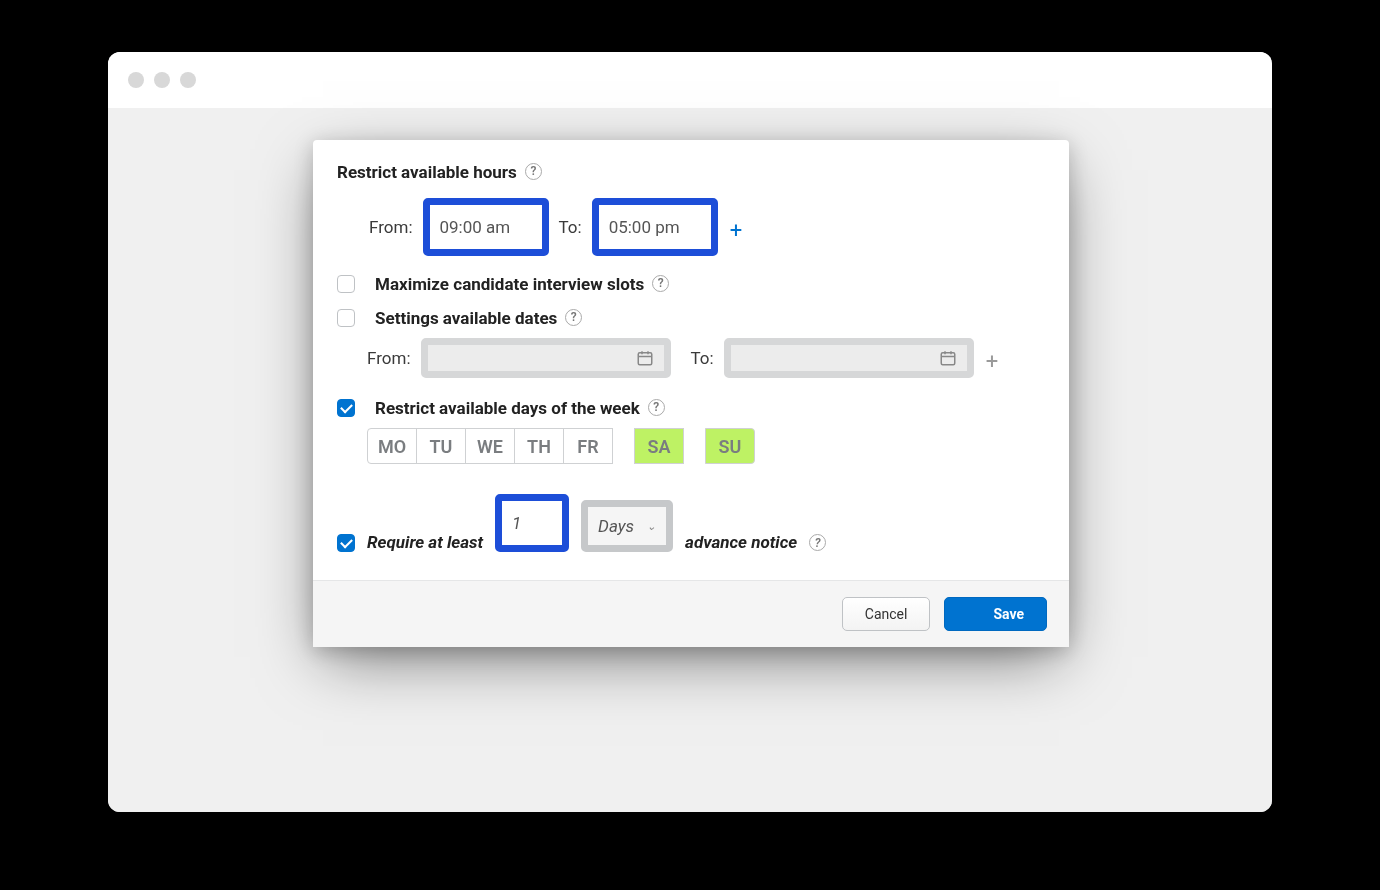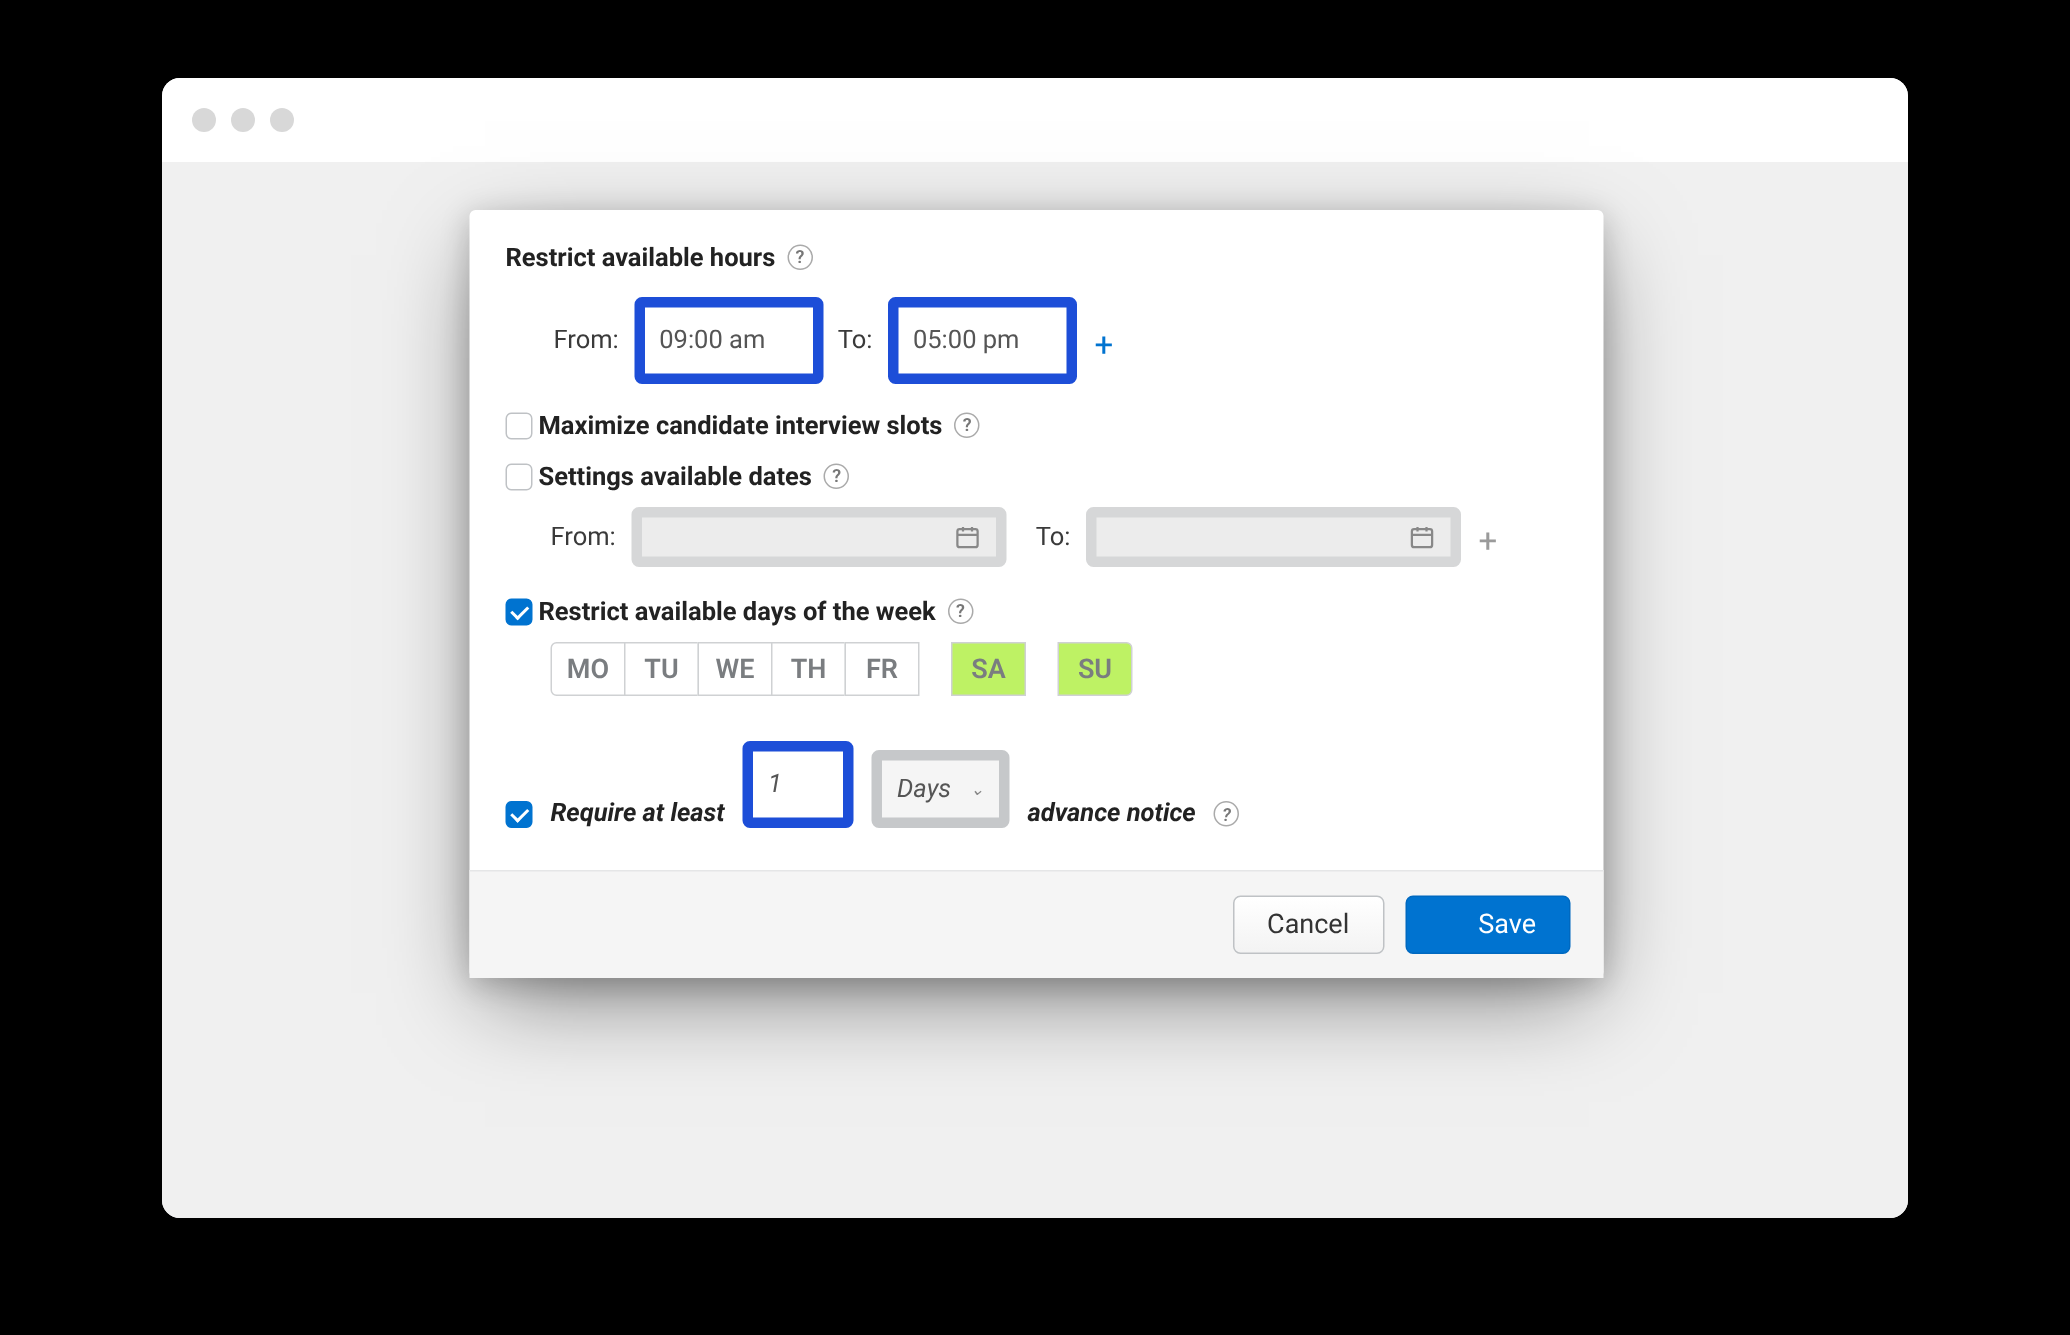--- a/index.html
+++ b/index.html
@@ -123,21 +123,21 @@
     padding: 0 2px;
     cursor: pointer;
     position: relative;
     top: 4px;
   }
   .plus-btn.muted { color: #9a9a9a; }
 
   .checkbox-row {
     display: flex;
     align-items: center;
-    gap: 4px;
+    gap: 20px;
     margin-top: 18px;
   }
   .checkbox {
     width: 18px; height: 18px;
     border: 1.5px solid #bfc2c5;
     border-radius: 4px;
     background: #fff;
     display: inline-flex;
     align-items: center;
     justify-content: center;
@@ -203,34 +203,34 @@
 
   .modal-footer {
     background: #f5f5f5;
     border-top: 1px solid #e5e6e7;
     padding: 16px 22px;
     display: flex;
     justify-content: flex-end;
     gap: 14px;
   }
   .btn {
-    font-size: 18px;
+    font-size: 14px;
     padding: 8px 22px;
     border-radius: 5px;
     border: 1px solid #bfc2c5;
     background: linear-gradient(#fff, #f3f3f3);
     color: #333;
     cursor: pointer;
     font-family: inherit;
   }
   .btn-primary {
     background: #0073d0;
     border-color: #0069c0;
     color: #fff;
-    font-weight: 400;
+    font-weight: 700;
     padding-left: 48px;
   }
 
   .date-row { margin-top: 10px; margin-left: 30px; }
 </style>
 </head>
 <body>
 
 <div class="browser-frame">
   <div class="browser-chrome">

